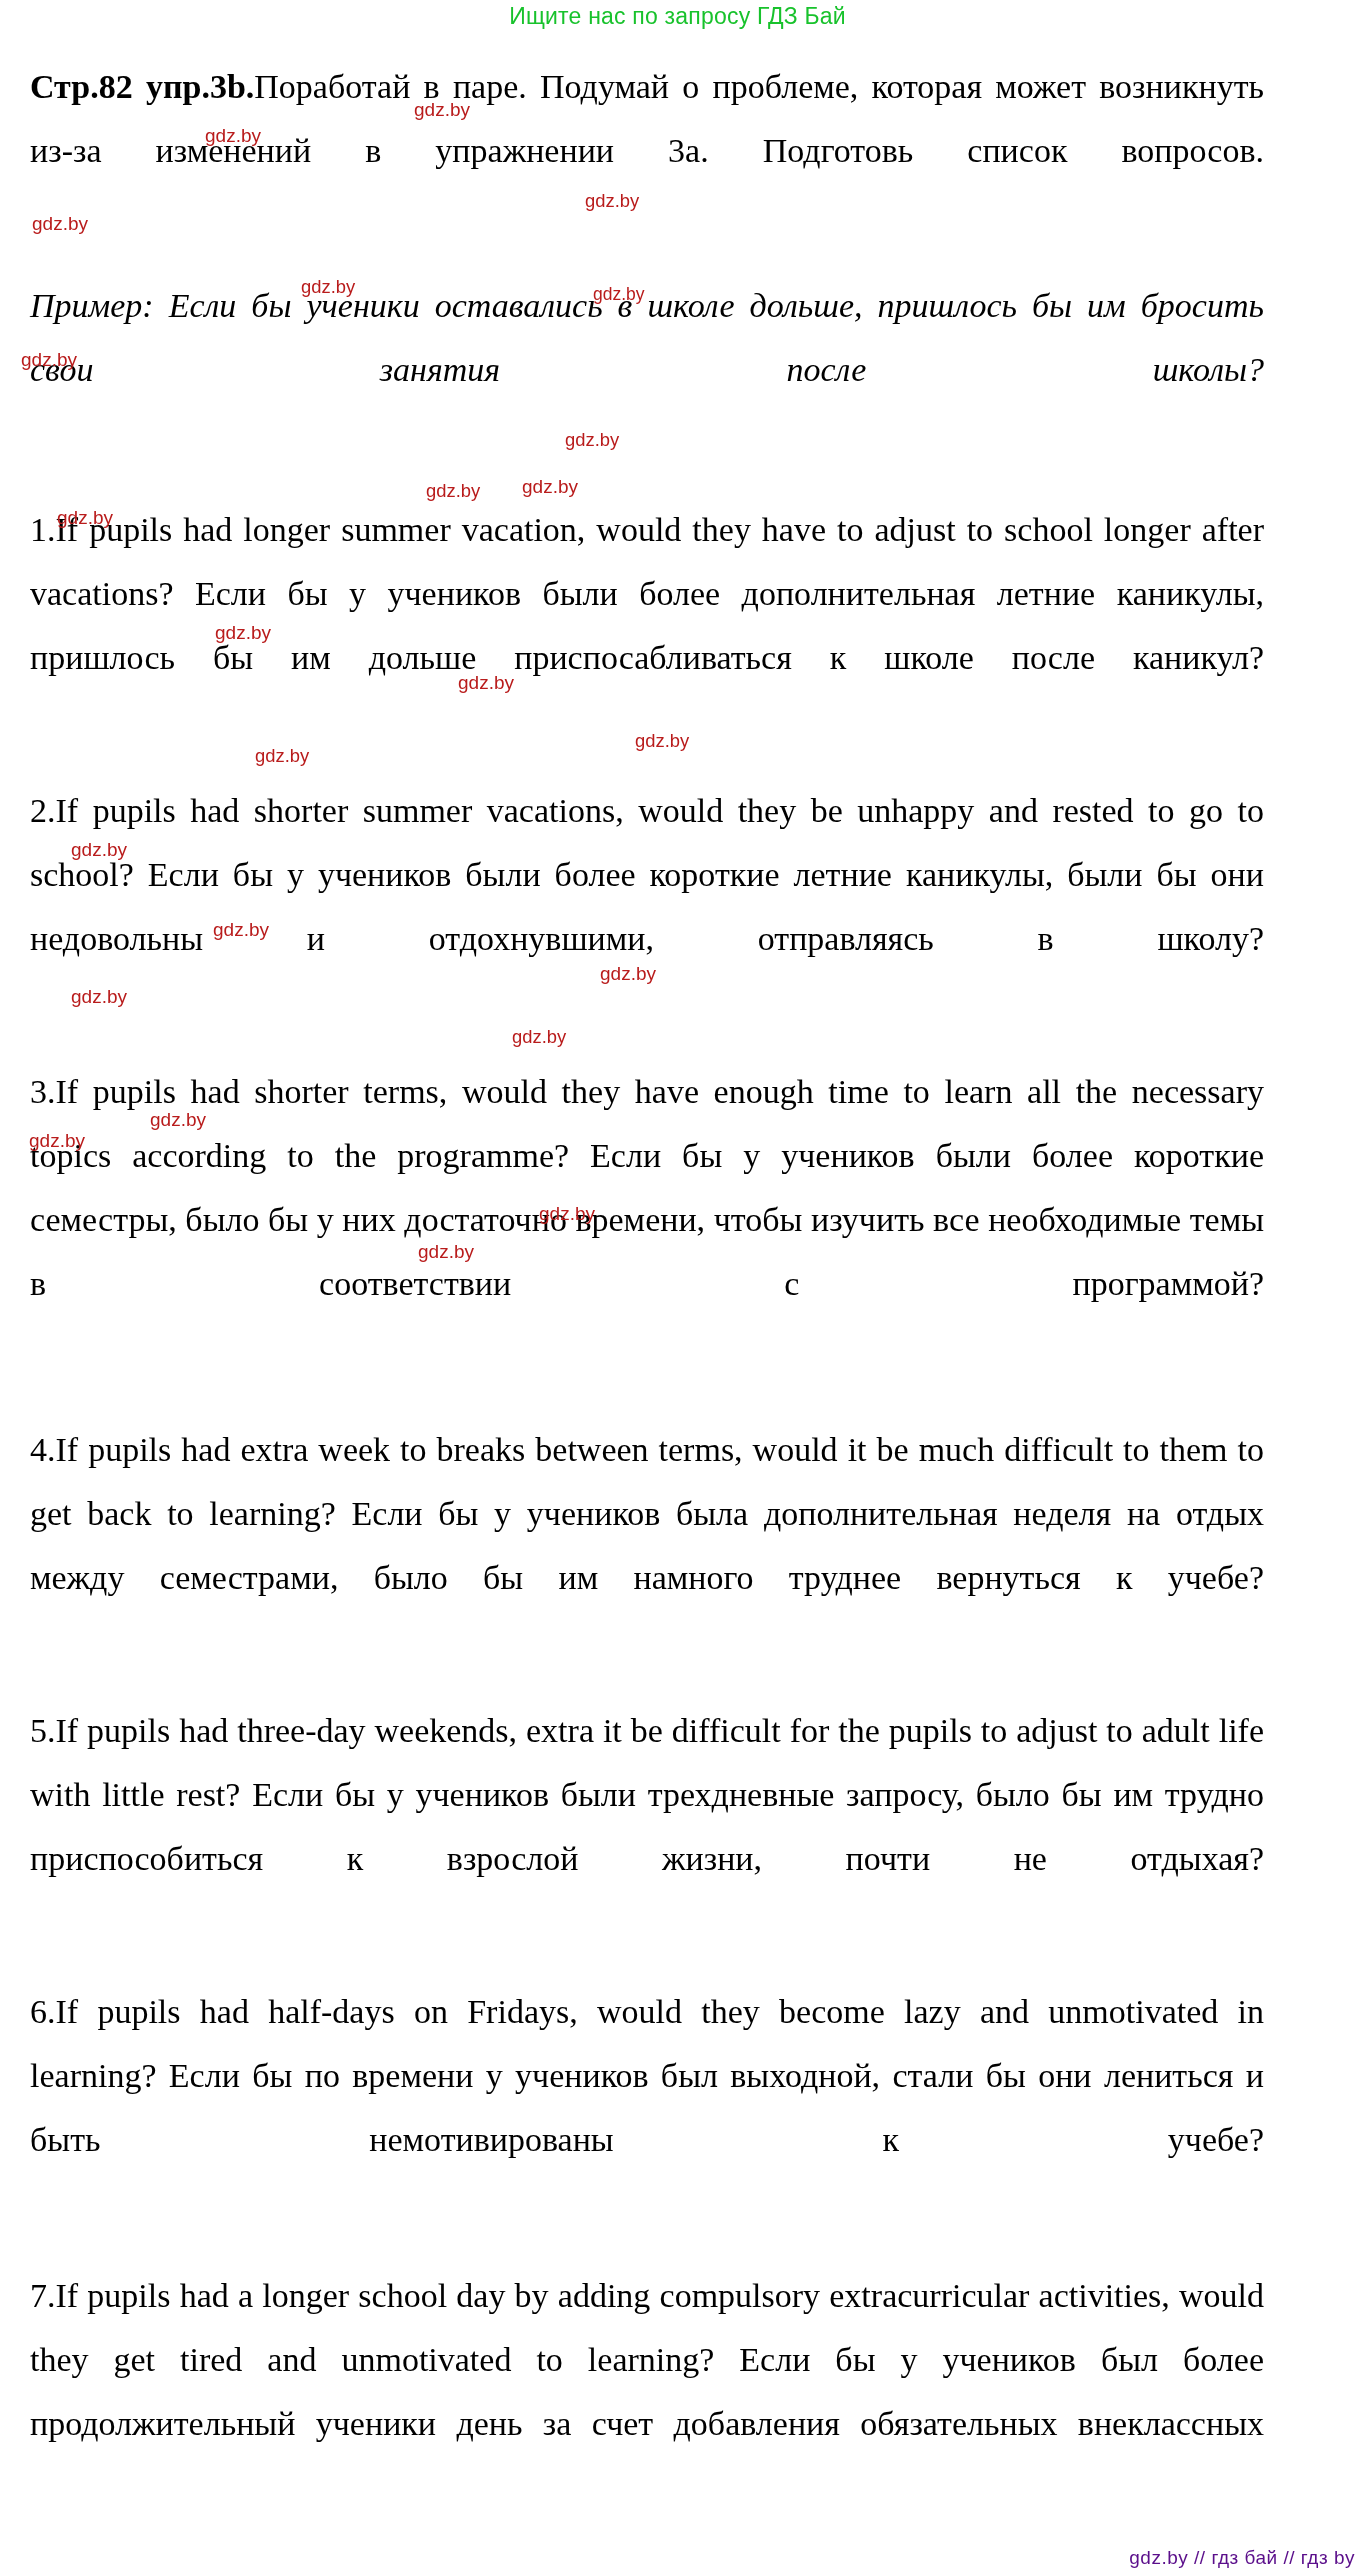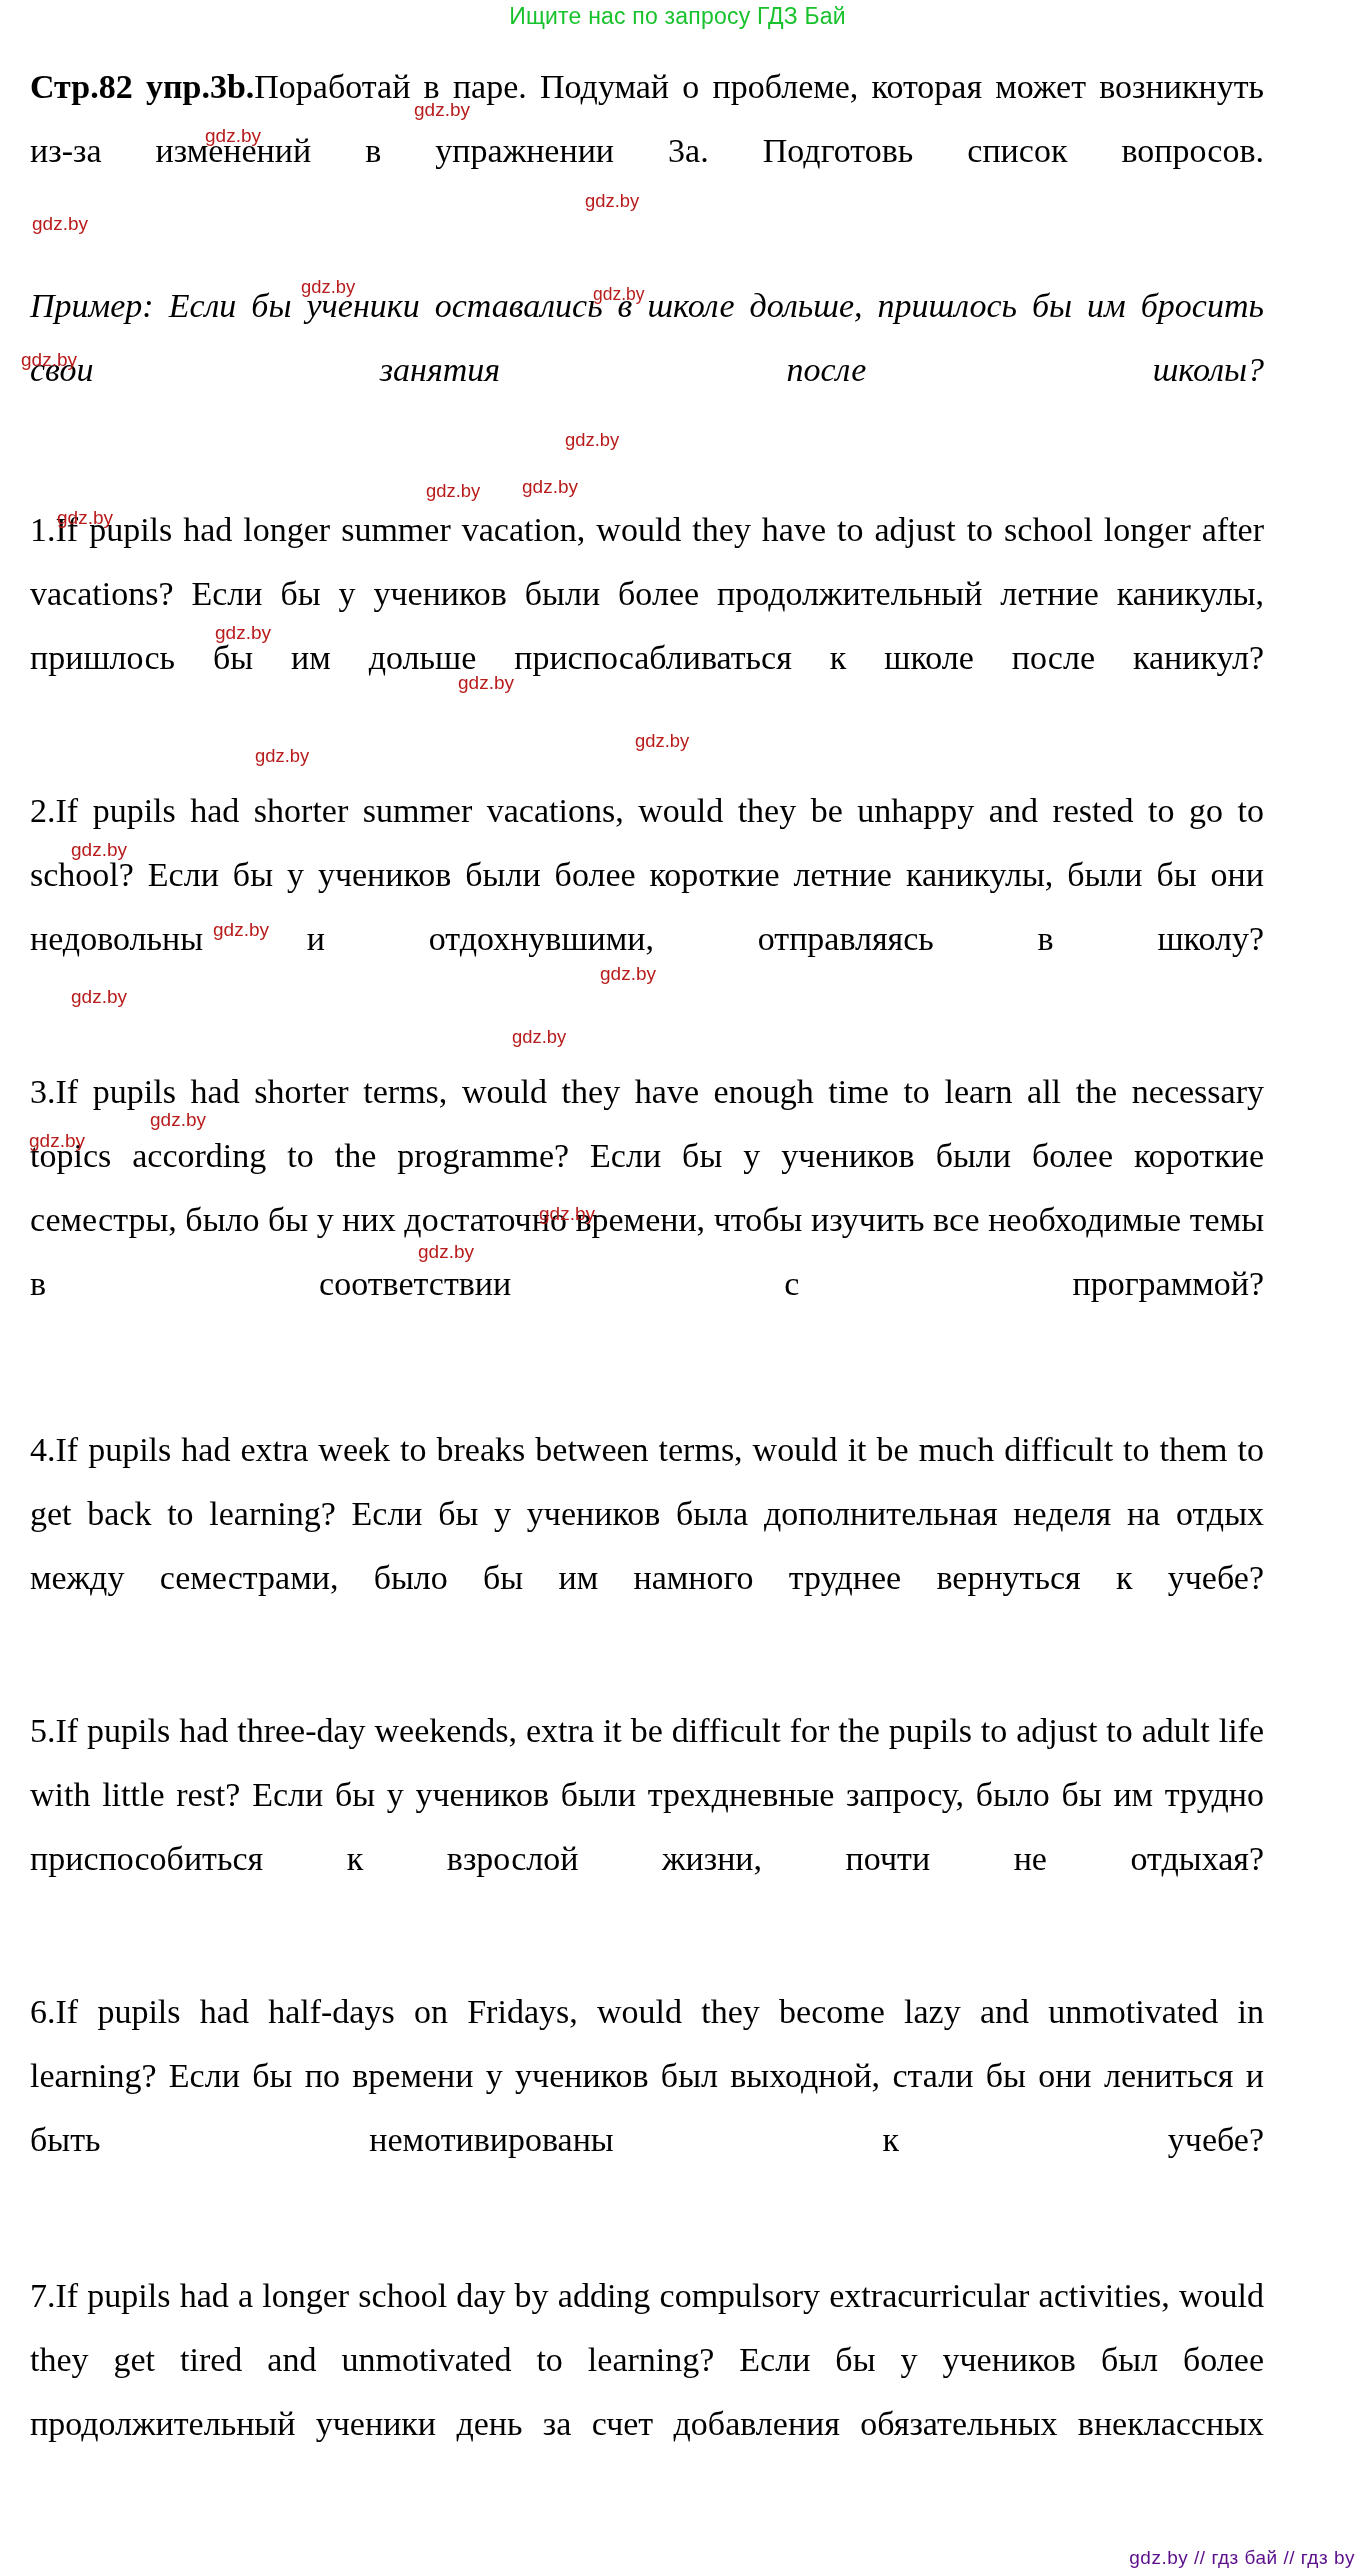--- a/index.html
+++ b/index.html
@@ -119,21 +119,21 @@
   <span class="promo-text">Ищите нас по запросу ГДЗ Бай</span>
 </div>
 
 <div class="page">
   <div class="col">
 
     <p class="para intro"><span class="lead-bold">Стр.82  упр.3b.</span><span>Поработай в паре. Подумай о проблеме, которая может возникнуть из-за изменений в упражнении 3a. Подготовь список вопросов.</span></p>
 
     <p class="para example"><span>Пример: Если бы ученики оставались в школе дольше, пришлось бы им бросить свои занятия после школы?</span></p>
 
-    <p class="para q q-1"><span>1.</span><span>If pupils had longer summer vacation, would they have to adjust to school longer after vacations?</span><span class="sp"> </span><span>Если бы у учеников были более продолжительный летние каникулы, пришлось бы им дольше приспосабливаться к школе после каникул?</span></p>
+    <p class="para q q-1"><span>1.</span><span>If pupils had longer summer vacation, would they have to adjust to school longer after vacations?</span><span class="sp"> </span><span>Если бы у учеников были более дополнительная летние каникулы, пришлось бы им дольше приспосабливаться к школе после каникул?</span></p>
 
     <p class="para q"><span>2.</span><span>If pupils had shorter summer vacations, would they be unhappy and rested to go to school?</span><span class="sp"> </span><span>Если бы у учеников были более короткие летние каникулы, были бы они недовольны и отдохнувшими, отправляясь в школу?</span></p>
 
     <p class="para q"><span>3.</span><span>If pupils had shorter terms, would they have enough time to learn all the necessary topics according to the programme?</span><span class="sp"> </span><span>Если бы у учеников были более короткие семестры, было бы у них достаточно времени, чтобы изучить все необходимые темы в соответствии с программой?</span></p>
 
     <p class="para q q-4"><span>4.</span><span>If pupils had extra week to breaks between terms, would it be much difficult to them to get back to learning?</span><span class="sp"> </span><span>Если бы у учеников была дополнительная неделя на отдых между семестрами, было бы им намного труднее вернуться к учебе?</span></p>
 
     <p class="para q"><span>5.</span><span>If pupils had three-day weekends, extra it be difficult for the pupils to adjust to adult life with little rest?</span><span class="sp"> </span><span>Если бы у учеников были трехдневные запросу, было бы им трудно приспособиться к взрослой жизни, почти не отдыхая?</span></p>
 
     <p class="para q"><span>6.</span><span>If pupils had half-days on Fridays, would they become lazy and unmotivated in learning?</span><span class="sp"> </span><span>Если бы по времени у учеников был выходной, стали бы они лениться и быть немотивированы к учебе?</span></p>

